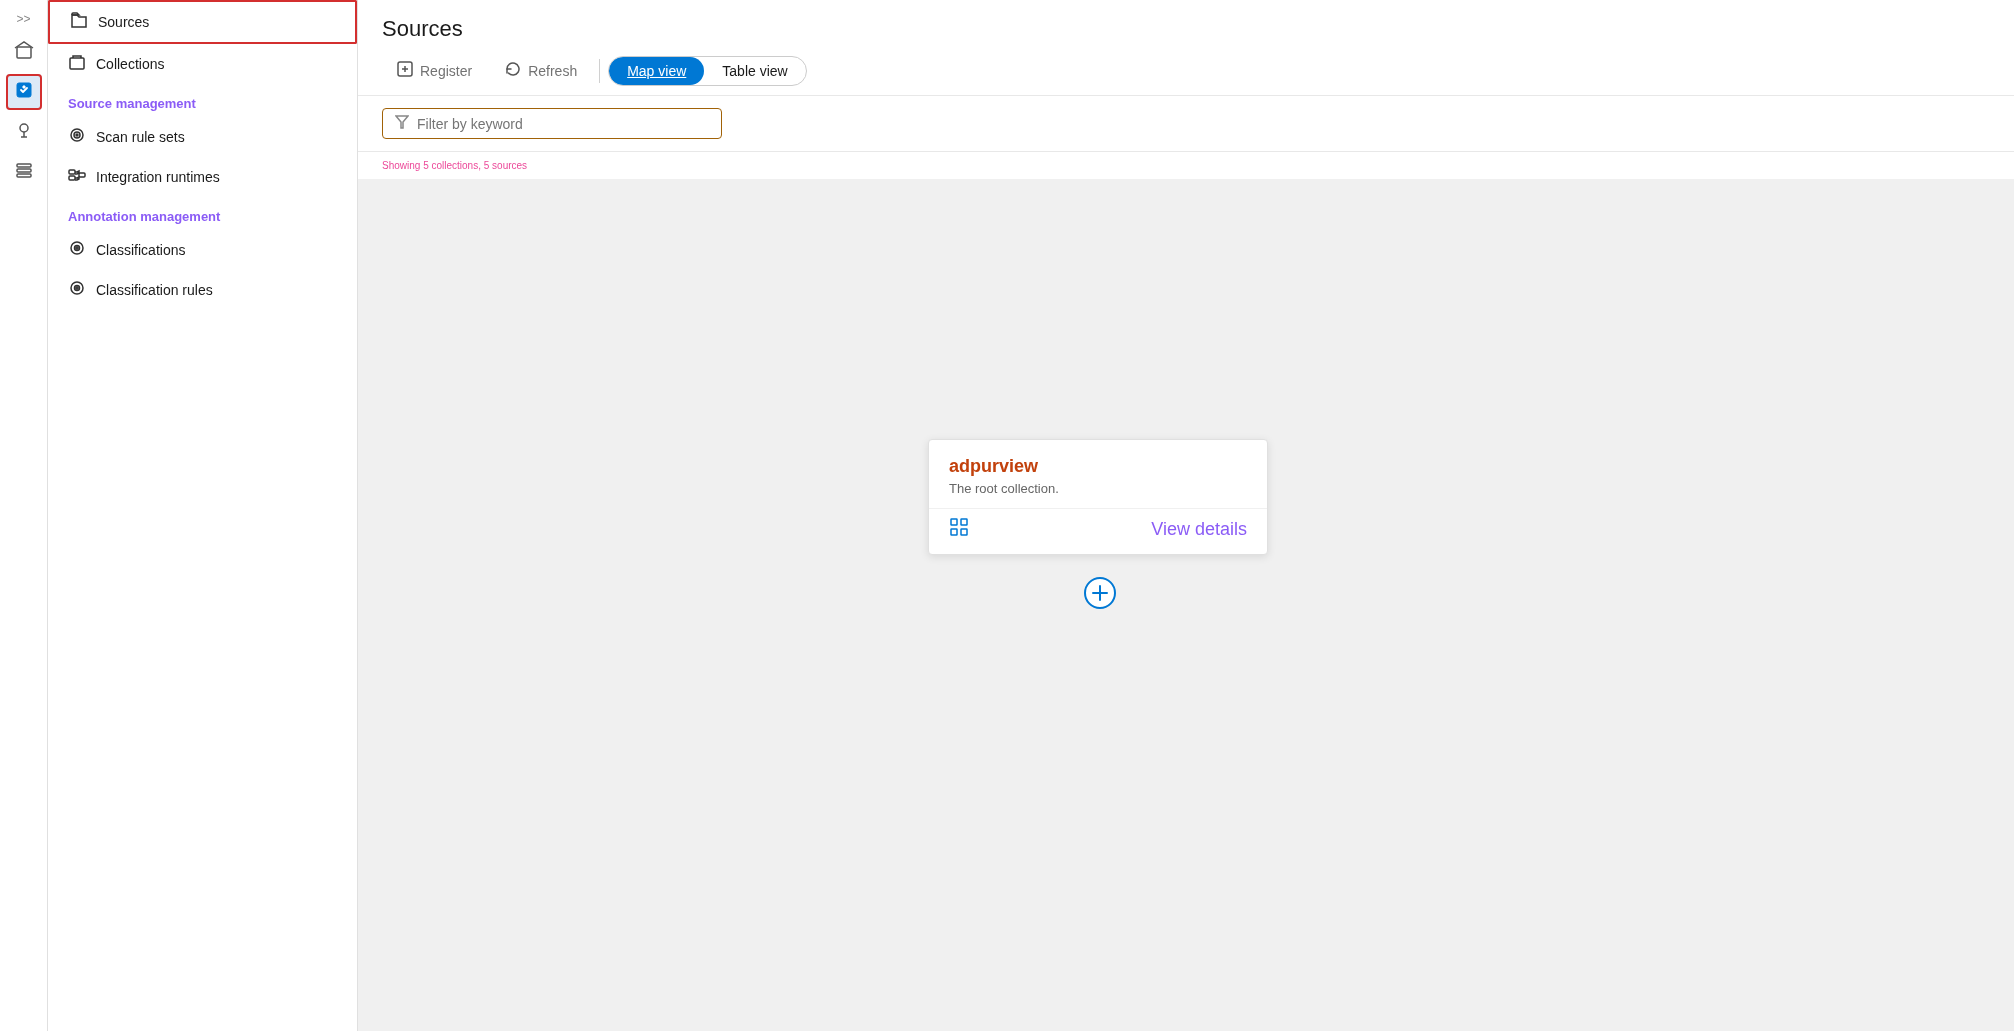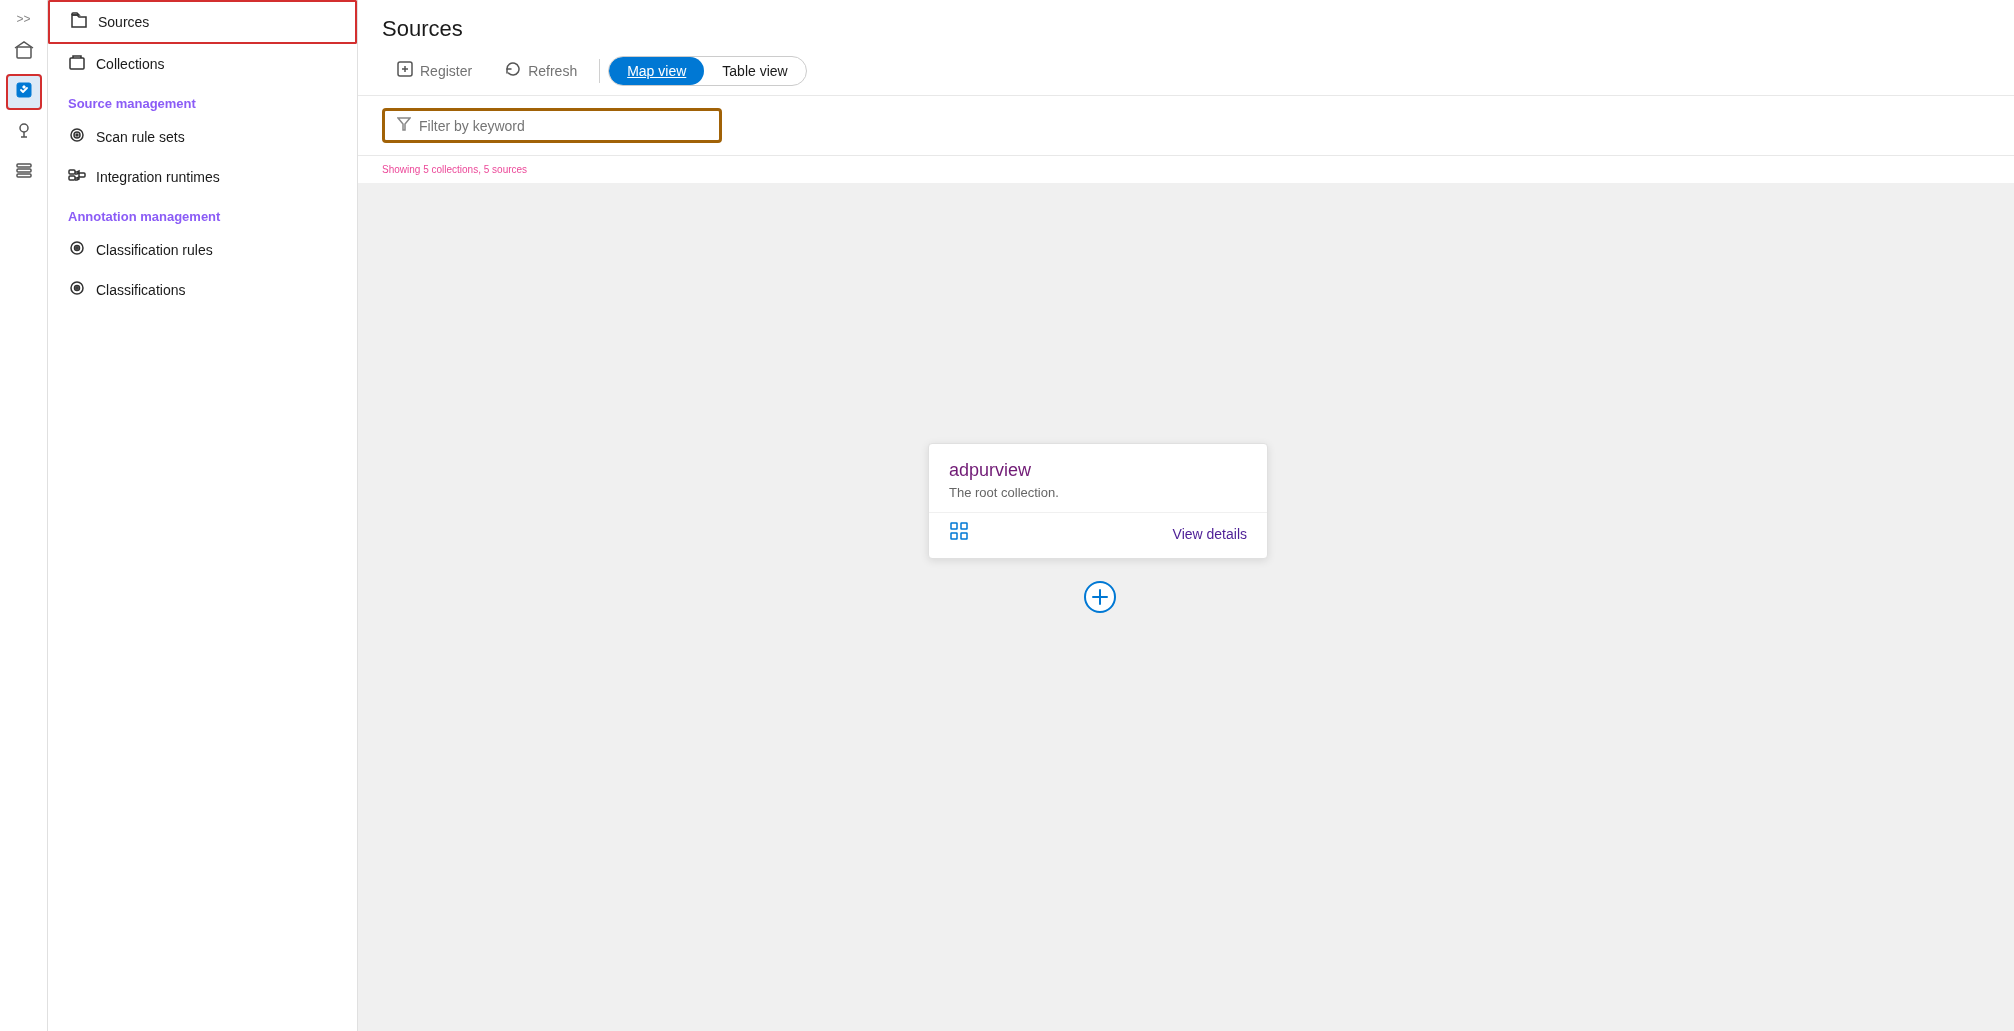--- a/index.html
+++ b/index.html
@@ -139,21 +139,21 @@
       text-decoration: underline;
     }
 
     .filter-bar {
       padding: 12px 24px;
       border-bottom: 1px solid #e8e8e8;
     }
     .filter-input-wrap {
       display: flex;
       align-items: center;
-      border: 3px solid #a16207;
+      border: 1px solid #a16207;
       border-radius: 4px;
       padding: 6px 12px;
       gap: 8px;
       width: 340px;
       background: #fff;
     }
     .filter-input-wrap input {
       border: none;
       outline: none;
       font-size: 14px;
@@ -184,38 +184,38 @@
       border: 1px solid #e0e0e0;
       border-radius: 4px;
       width: 340px;
       box-shadow: 0 2px 8px rgba(0,0,0,0.1);
     }
     .node-card-body {
       padding: 16px 20px 12px 20px;
     }
     .node-card-title {
       font-size: 18px;
-      font-weight: 400;
-      color: #701a75;
+      font-weight: 700;
+      color: #c2410c;
       margin-bottom: 4px;
     }
     .node-card-subtitle {
       font-size: 13px;
       color: #666;
     }
     .node-card-footer {
       display: flex;
       align-items: center;
       justify-content: space-between;
       padding: 8px 20px 12px 20px;
       border-top: 1px solid #f0f0f0;
     }
     .node-card-view-details {
-      color: #4c1d95;
-      font-size: 14px;
+      color: #8b5cf6;
+      font-size: 18px;
       cursor: pointer;
       background: none;
       border: none;
       text-decoration: none;
     }
     .node-card-grid-icon {
       font-size: 18px;
       color: #0078d4;
     }
 
@@ -339,32 +339,32 @@
   <div class="sidebar-section-header">Annotation management</div>
 
   <div class="sidebar-item">
     <span class="icon">
       <svg width="18" height="18" viewBox="0 0 18 18" fill="none" stroke="#333" stroke-width="1.5">
         <circle cx="9" cy="9" r="6"></circle>
         <path d="M6 9h6M9 6v6"></path>
         <circle cx="9" cy="9" r="2.5"></circle>
       </svg>
     </span>
-    <span>Classification rules</span>
+    <span>Classifications</span>
   </div>
 
   <div class="sidebar-item">
     <span class="icon">
       <svg width="18" height="18" viewBox="0 0 18 18" fill="none" stroke="#333" stroke-width="1.5">
         <circle cx="9" cy="9" r="6"></circle>
         <path d="M6 9h6M9 6v6"></path>
         <circle cx="9" cy="9" r="2.5"></circle>
       </svg>
     </span>
-    <span>Classifications</span>
+    <span>Classification rules</span>
   </div>
 
 </div>
 
 <div class="main">
 
   <div class="main-header">
     <h1 class="page-title">Sources</h1>
 
     <div class="toolbar">

